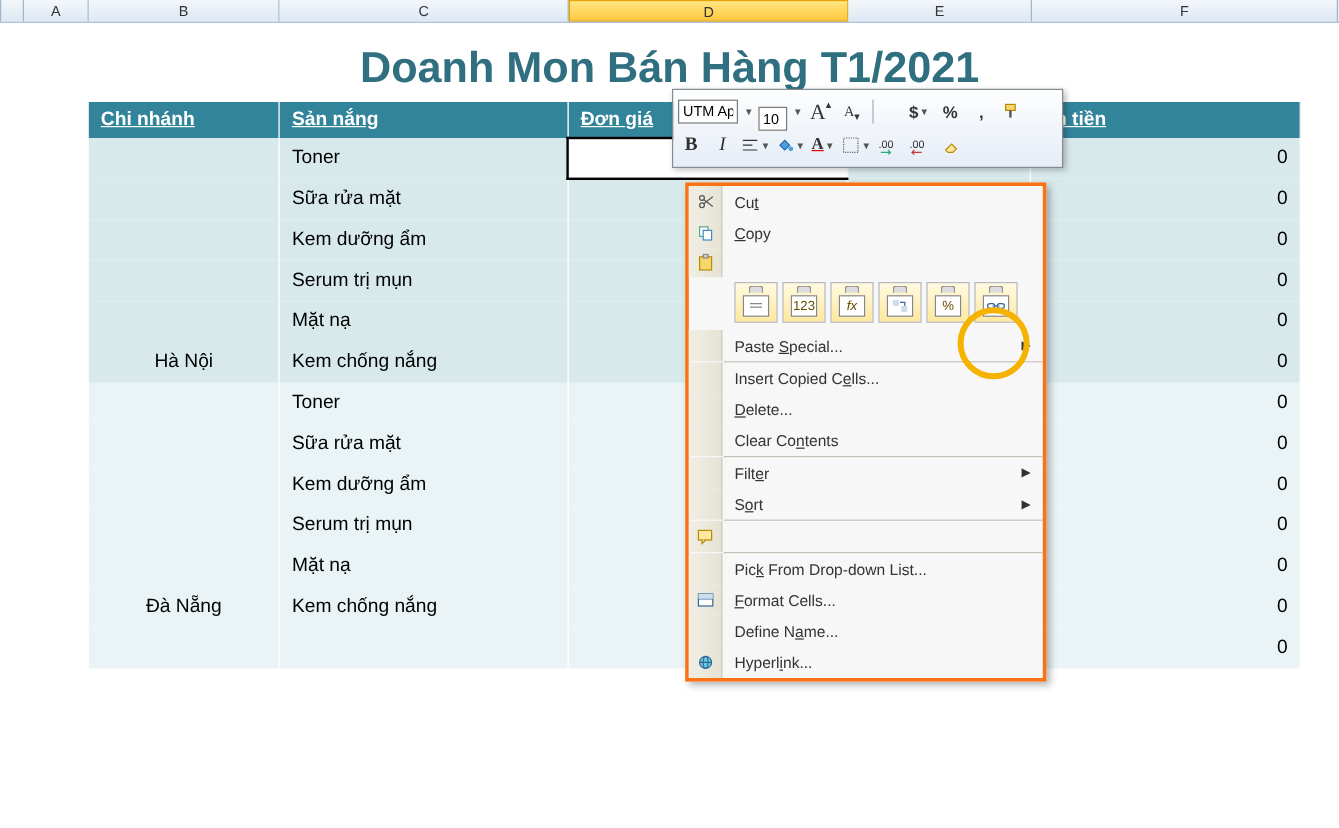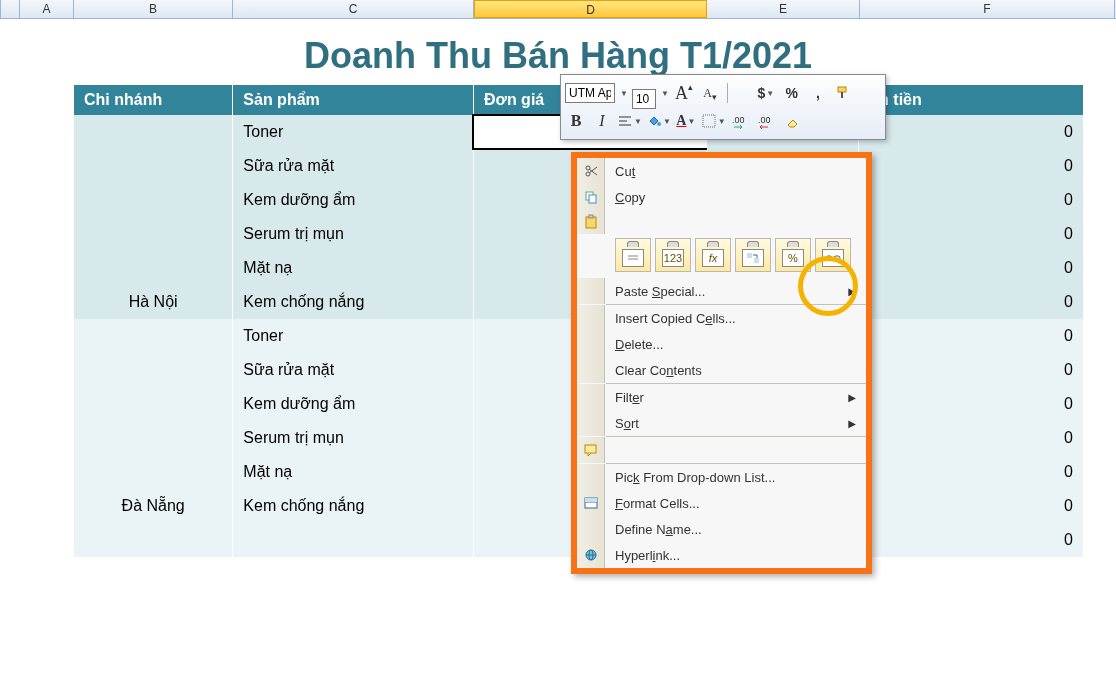--- a/index.html
+++ b/index.html
@@ -43,20 +43,21 @@
     font-size: 16px;
   }
   .data-table th {
     background: #32849a;
     color: #fff;
     text-align: left;
     font-weight: bold;
     padding: 4px 10px;
     border-right: 1px solid #fff;
     height: 30px;
+    text-decoration: underline;
   }
   .data-table td {
     padding: 6px 10px;
     border-right: 1px solid #fff;
     height: 34px;
   }
   .data-table tr.band-a td { background: #d8e9ec; }
   .data-table tr.band-b td { background: #eaf3f5; }
   .data-table td.alt-a { background: #d8e9ec; }
   .data-table td.alt-b { background: #eaf3f5; }
@@ -105,21 +106,21 @@
   .font-small { font-family: "Times New Roman", serif; font-size: 12px; }
   .a-underline { text-decoration: underline; text-decoration-color: #d00; font-weight: bold; font-family: "Times New Roman", serif; }
 
   
   .context-menu {
     position: absolute;
     top: 152px;
     left: 571px;
     width: 301px;
     background: #f7f7f7;
-    border: 6px solid #f97316;
+    border: 3px solid #f97316;
     box-shadow: 3px 3px 6px rgba(0,0,0,0.3);
     font-size: 13px;
   }
   .cm-item {
     display: flex;
     align-items: center;
     height: 26px;
     cursor: default;
   }
   .cm-item .cm-iconcell {
@@ -216,34 +217,34 @@
 <div class="col-headers">
   <div class="col-cell" style="width:20px;border-left:1px solid #9eb6ce;"></div>
   <div class="col-cell" style="width:54px">A</div>
   <div class="col-cell" style="width:159px">B</div>
   <div class="col-cell" style="width:241px">C</div>
   <div class="col-cell highlight" style="width:233px">D</div>
   <div class="col-cell" style="width:153px">E</div>
   <div class="col-cell" style="width:255px">F</div>
 </div>
 
-<div class="title">Doanh Thu Bán Hàng T1/2021</div>
+<div class="title">Doanh Mon Bán Hàng T1/2021</div>
 
 <table class="data-table">
   <colgroup>
     <col style="width:159px">
       <col style="width:241px">
       <col style="width:233px">
       <col style="width:153px">
       <col style="width:225px">
   </colgroup>
   <thead>
     <tr>
       <th>Chi nhánh</th>
-      <th>Sản phẩm</th>
+      <th>Sản nắng</th>
       <th>Đơn giá</th>
       <th></th>
       <th class="right">nh tiền</th>
     </tr>
   </thead>
   <tbody id="tbody">
       <tr class="band-a">
         <td class="center"></td>
         <td class="alt-b">Toner</td>
         <td class="alt-b active-cell"></td>

